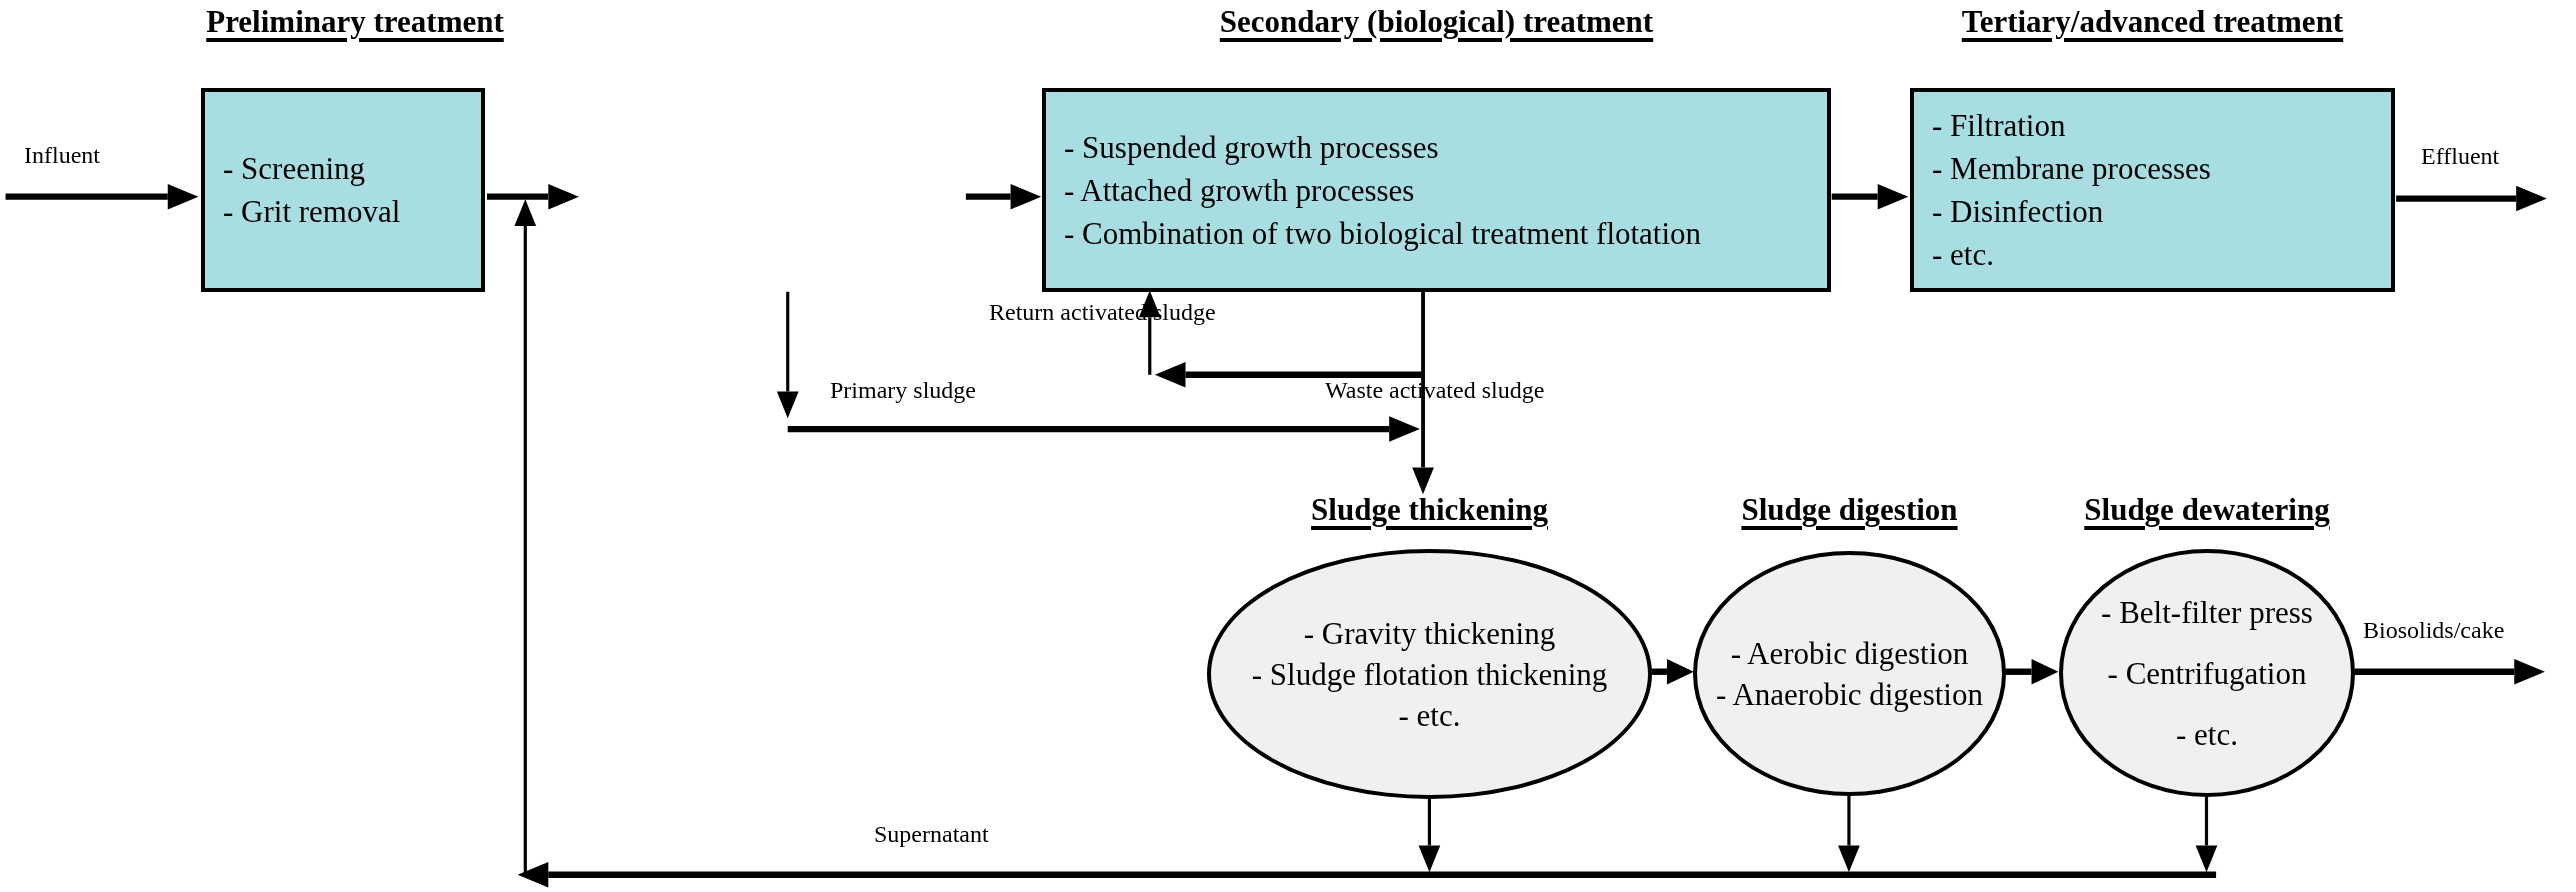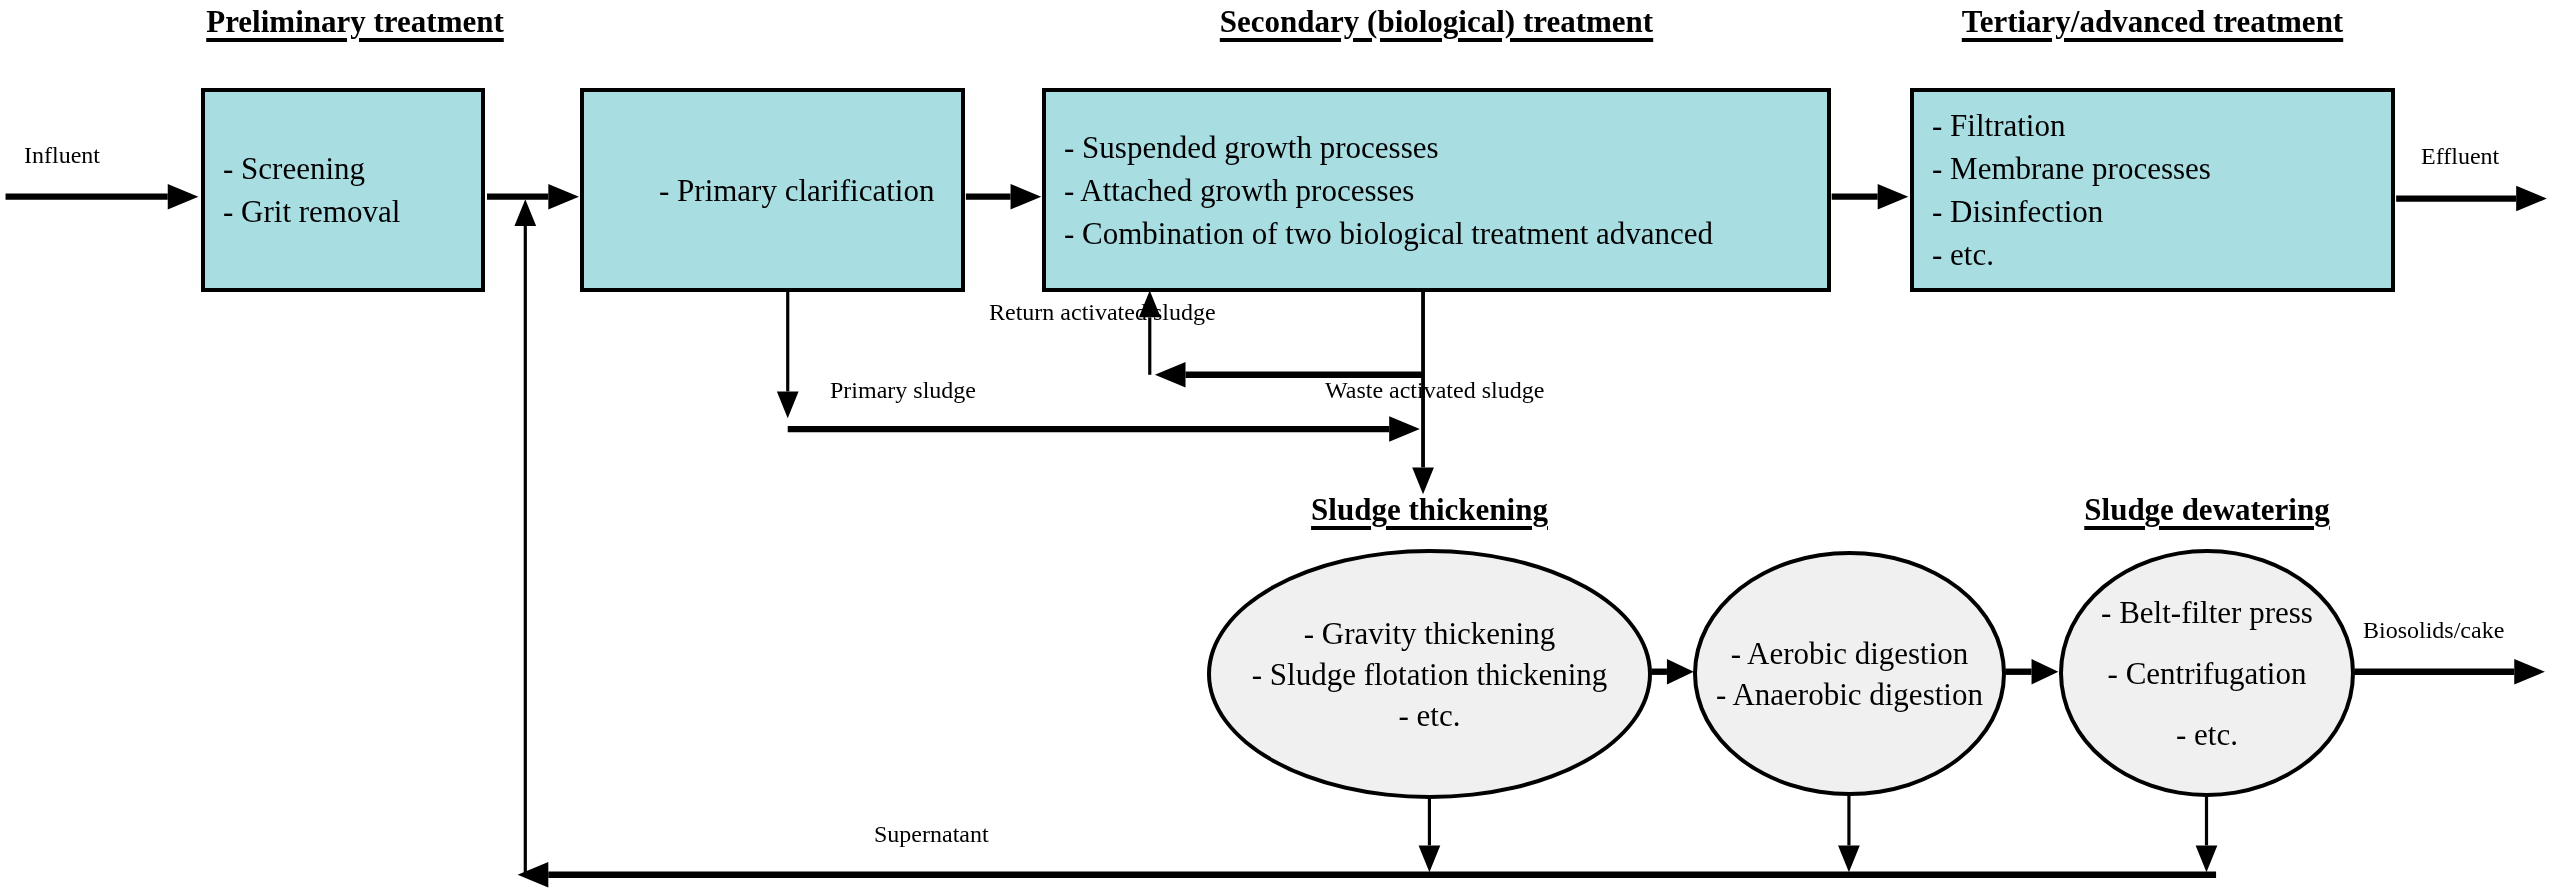--- a/index.html
+++ b/index.html
@@ -109,36 +109,34 @@
   </svg>
 
   <div class="stage-header" style="left:201px;top:3.8px;width:284px;margin-left:12px;">Preliminary treatment</div>
   <div class="stage-header" style="left:1042px;top:3.8px;width:789px;">Secondary (biological) treatment</div>
   <div class="stage-header" style="left:1910px;top:3.8px;width:485px;">Tertiary/advanced treatment</div>
 
   <div class="stage-box" style="left:201px;top:88px;width:284px;height:204px;">
     <div class="item">- Screening</div>
     <div class="item">- Grit removal</div>
   </div>
-  <div class="stage-box indent" style="left:580px;top:88px;width:385px;height:204px;">
-    <div class="item">- Primary clarification</div>
-  </div>
   <div class="stage-box" style="left:1042px;top:88px;width:789px;height:204px;">
     <div class="item">- Suspended growth processes</div>
     <div class="item">- Attached growth processes</div>
-    <div class="item">- Combination of two biological treatment advanced</div>
+    <div class="item">- Combination of two biological treatment flotation</div>
   </div>
   <div class="stage-box" style="left:1910px;top:88px;width:485px;height:204px;">
     <div class="item">- Filtration</div>
     <div class="item">- Membrane processes</div>
     <div class="item">- Disinfection</div>
     <div class="item">- etc.</div>
   </div>
 
   <div class="stage-header" style="left:1207px;top:492px;width:445px;">Sludge thickening</div>
+  <div class="stage-header" style="left:1693px;top:492px;width:313px;">Sludge digestion</div>
   <div class="stage-header" style="left:2059px;top:492px;width:296px;">Sludge dewatering</div>
 
   <div class="ellipse" style="left:1207px;top:549px;width:445px;height:250px;">
     <div class="item">- Gravity thickening</div>
     <div class="item">- Sludge flotation thickening</div>
     <div class="item">- etc.</div>
   </div>
   <div class="ellipse" style="left:1693px;top:551px;width:313px;height:245px;">
     <div class="item">- Aerobic digestion</div>
     <div class="item">- Anaerobic digestion</div>

